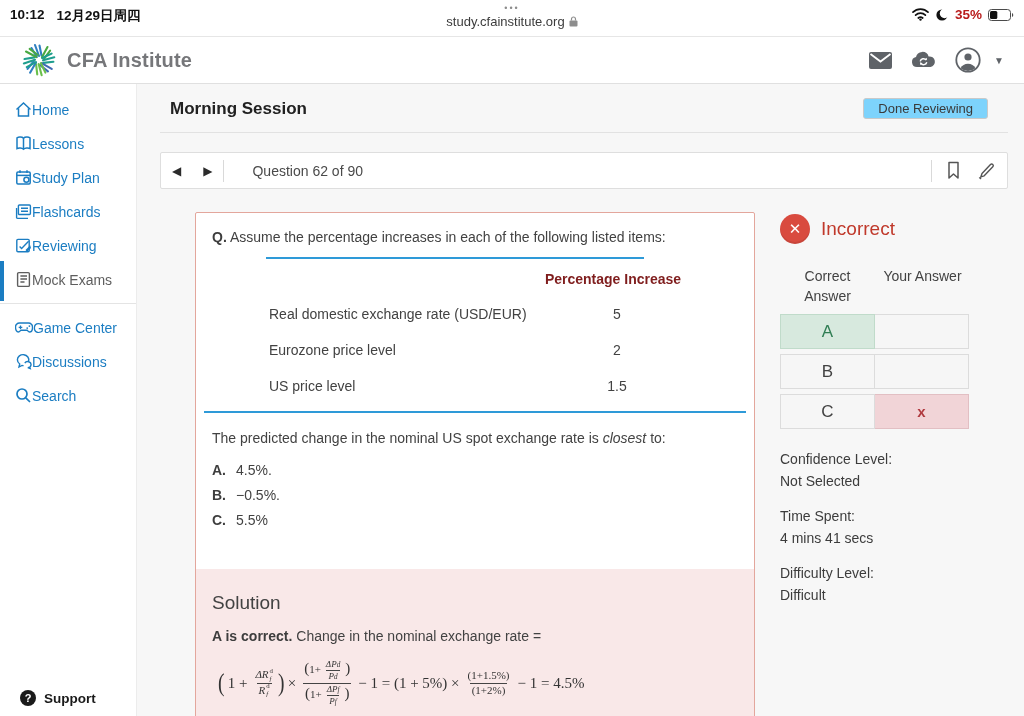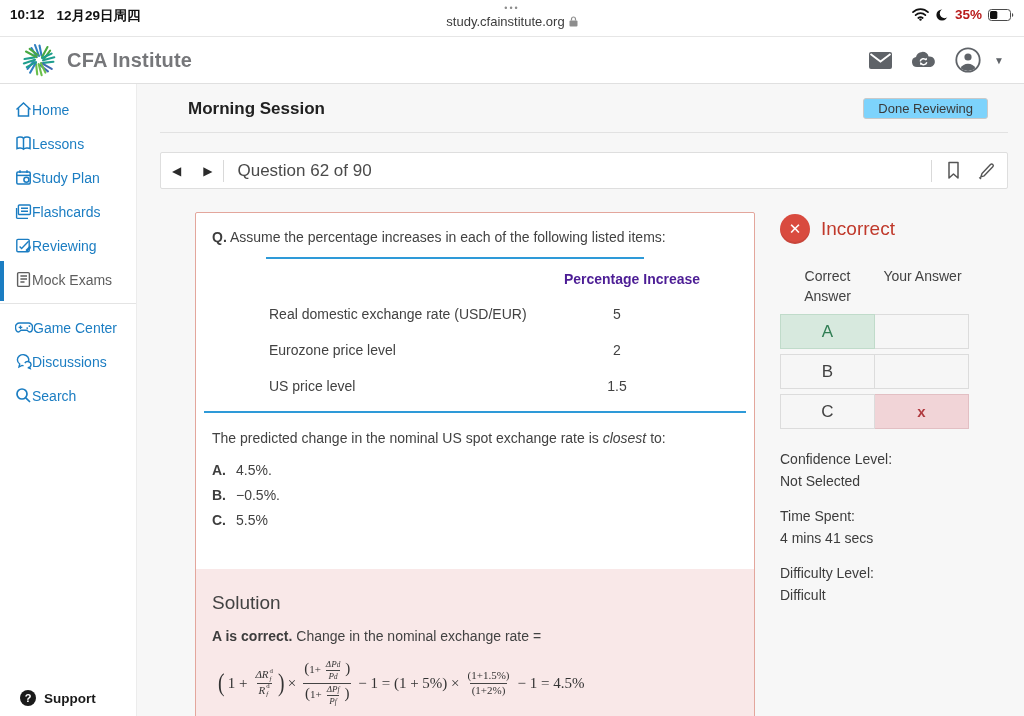--- a/index.html
+++ b/index.html
@@ -35,44 +35,44 @@
   .nav-item.active { color:#5e5e5e; }
   .nav-item.active::before { content:""; position:absolute; left:0; top:-2px; bottom:-4px; width:4px; background:#1b7dc2; }
   .nav-divider { border-bottom:1px solid #e4e4e4; margin:6px 0 7px; }
   .support-row { position:absolute; left:20px; bottom:10px; display:flex; align-items:center; gap:8px;
     font-size:13.5px; font-weight:bold; color:#1a1a1a; cursor:pointer; }
   .support-q { width:16px; height:16px; border-radius:50%; background:#1a1a1a; color:#fff;
     font-size:11px; font-weight:bold; display:flex; align-items:center; justify-content:center; }
 
   .main { flex:1; background:#f7f7f7; overflow:hidden; }
 
-  .title-row { display:flex; align-items:center; margin:14px 36px 0 51px; }
+  .title-row { display:flex; align-items:center; margin:14px 36px 0 33px; }
   .page-title { font-size:17px; font-weight:bold; color:#212121; }
   .done-btn { margin-left:auto; background:#7dd3fc; border:1px solid #c9c9c9; border-radius:3px;
     font-size:13px; color:#3a3a3a; padding:2px 14px; cursor:pointer; font-family:inherit; }
   .title-hr { border:none; border-top:1px solid #e2e2e2; margin:13px 16px 0 23px; }
 
   .q-navbar { margin:19px 16px 0 23px; height:37px; background:#fff; border:1px solid #dedede;
     border-radius:2px; display:flex; align-items:center; }
   .nav-arrow { font-size:12px; color:#2b2b2b; padding:0 11px; cursor:pointer; }
   .vdiv { width:1px; height:22px; background:#d9d9d9; }
-  .q-counter { font-size:17px; color:#4a4a4a; margin-left:13px; }
+  .q-counter { font-size:14px; color:#4a4a4a; margin-left:28px; }
   .q-navbar .right { margin-left:auto; display:flex; align-items:center; gap:14px; padding-right:12px; color:#555; }
 
   .content-row { display:flex; margin:23px 0 0 58px; gap:25px; align-items:flex-start; }
 
   
   .q-card { width:560px; background:#fff; border:1px solid #e3a69c; border-radius:2px; }
   .q-body { padding:16px 16px 18px; color:#424242; font-size:14px; }
   .q-line b { color:#3d3d3d; }
   .tbl { margin-top:12px; }
   .tbl-topline { height:2px; background:#2e9ad8; margin:0 94px 0 54px; }
   .tbl-hrow { display:flex; padding:12px 0 9px; }
   .tbl-hspacer { flex:1; }
-  .tbl-head { width:150px; margin-right:31px; text-align:center; font-weight:bold; color:#4c1d95; }
+  .tbl-head { width:150px; margin-right:50px; text-align:center; font-weight:bold; color:#7f1d1d; }
   .tbl-row { display:flex; padding:10px 0; }
   .tbl-label { flex:1; padding-left:57px; }
   .tbl-val { width:150px; margin-right:46px; text-align:center; }
   .tbl-botline { height:2px; background:#2e9ad8; margin:7px -8px 0; }
   .stem { margin-top:17px; }
   .options { margin-top:16px; }
   .opt { display:flex; margin:9px 0; }
   .opt .letter { font-weight:bold; width:24px; color:#3d3d3d; }
 
   

